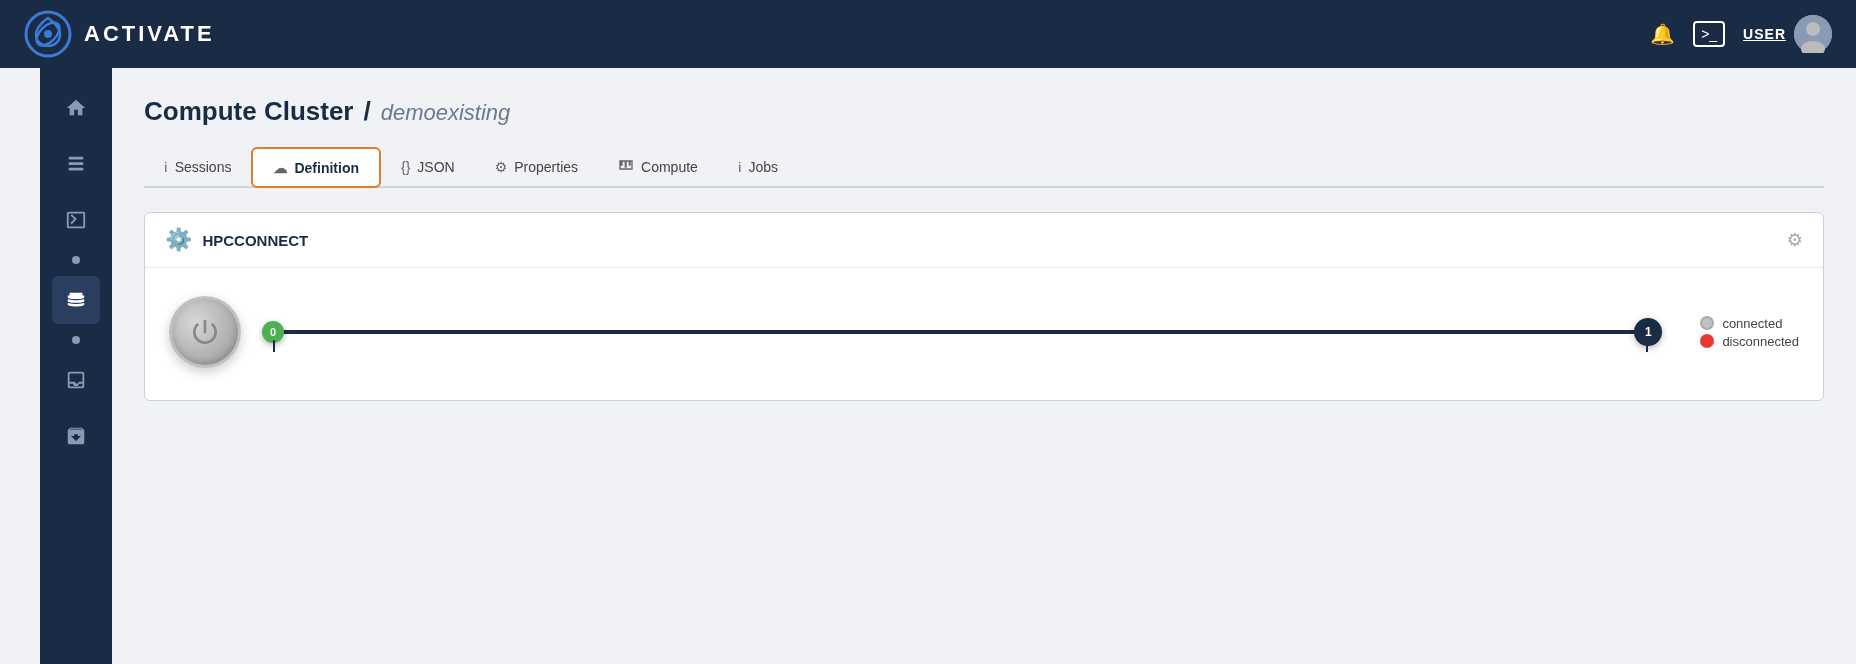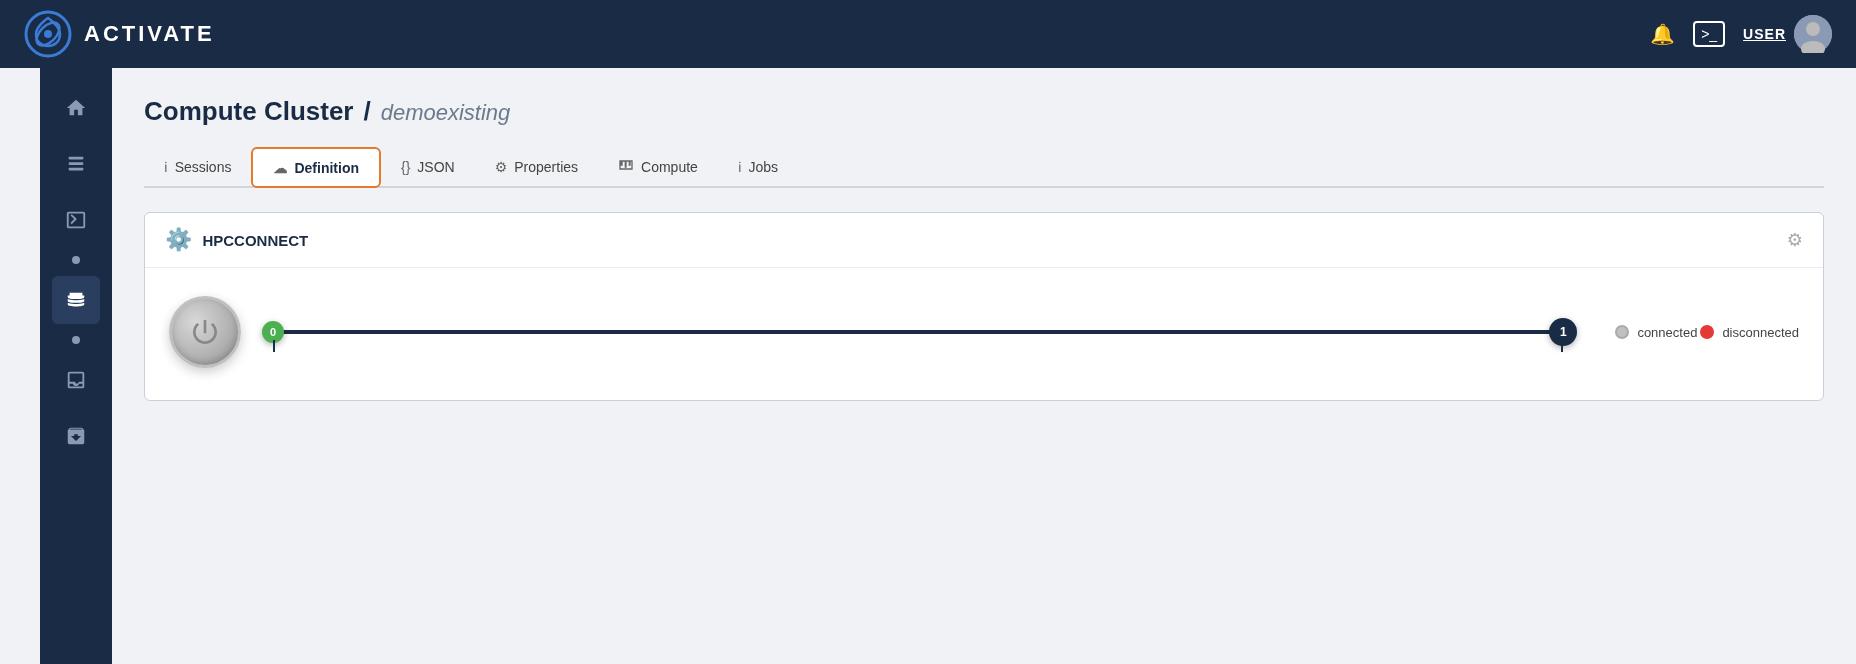--- a/index.html
+++ b/index.html
@@ -281,21 +281,21 @@
       right: 0;
       bottom: -18px;
       width: 2px;
       height: 12px;
       background: #1a2b45;
     }
 
     
     .legend {
       display: flex;
-      flex-direction: row;
+      flex-direction: column;
       gap: 3px;
       margin-left: 20px;
       flex-shrink: 0;
     }
     .legend-item {
       display: flex;
       align-items: center;
       gap: 8px;
       font-size: 13px;
       color: #444;

